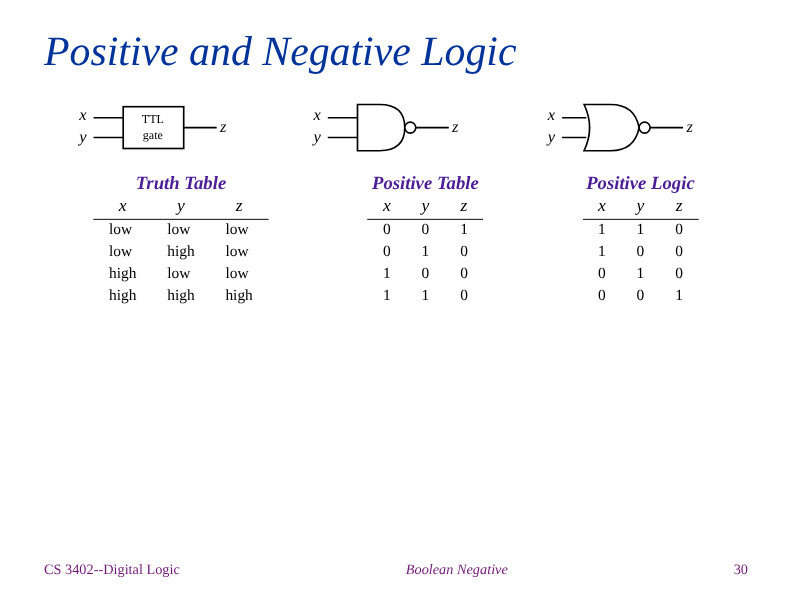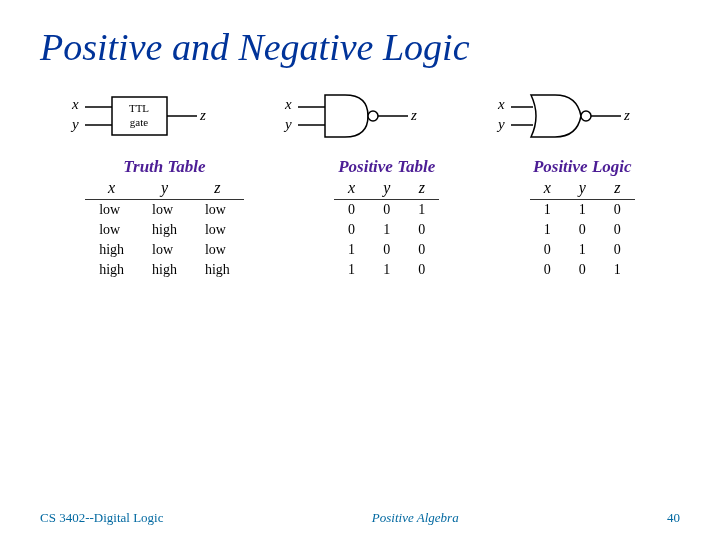--- a/index.html
+++ b/index.html
@@ -89,21 +89,21 @@
     }
 
     .footer {
       position: absolute;
       bottom: 14px;
       left: 40px;
       right: 40px;
       display: flex;
       justify-content: space-between;
       font-size: 13px;
-      color: #0369a1;
+      color: #701a75;
     }
 
     .footer-center {
       font-style: italic;
     }
   </style>
 </head>
 <body>
 
 <div class="page">
@@ -276,16 +276,16 @@
               <td>1</td>
             </tr>
           </tbody>
       </table>
     </div>
 
   </div>
 
   <div class="footer">
     <span>CS 3402--Digital Logic</span>
-    <span class="footer-center">Positive Algebra</span>
-    <span>40</span>
+    <span class="footer-center">Boolean Negative</span>
+    <span>30</span>
   </div>
 </div>
 
 </body></html>

